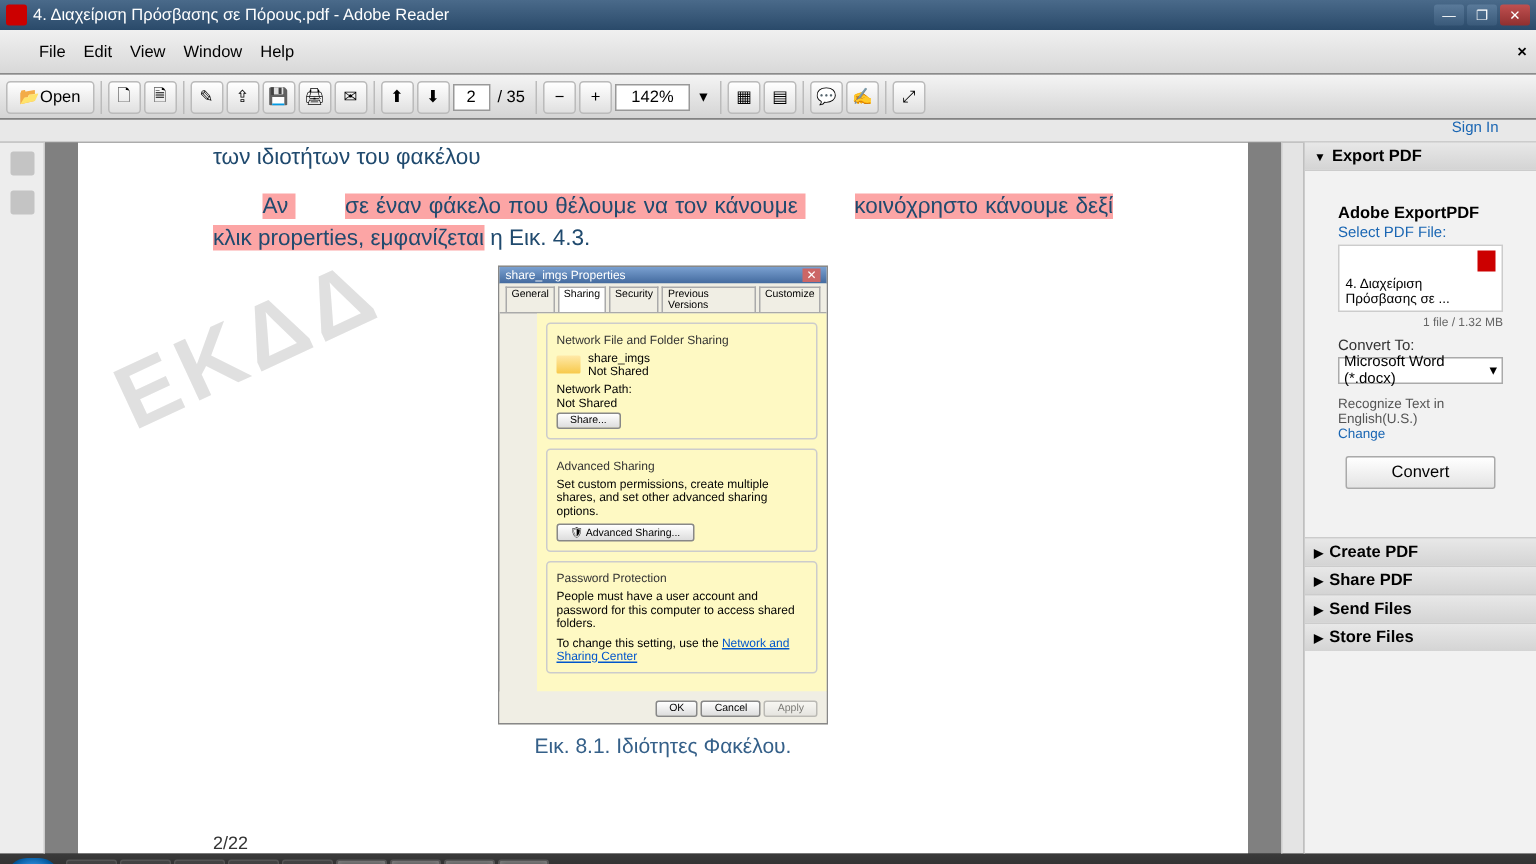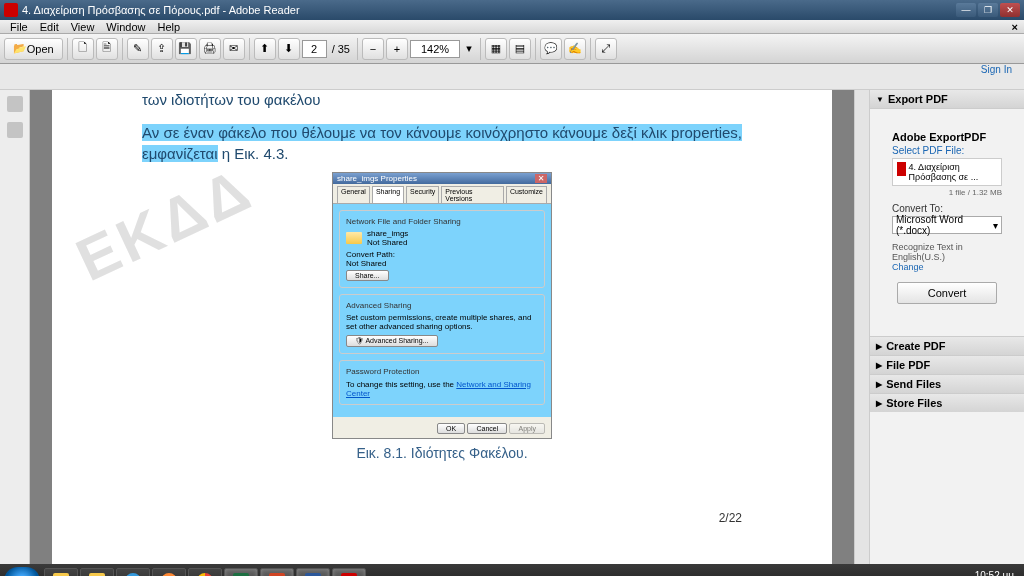--- a/index.html
+++ b/index.html
@@ -3,63 +3,63 @@
 <meta charset="utf-8">
 <style>
   * { margin:0; padding:0; box-sizing:border-box; font-family:"Segoe UI",Tahoma,sans-serif; }
   body { width:1024px; height:576px; overflow:hidden; background:#000; }
   .titlebar { height:20px; background:linear-gradient(#4a6a8a,#2a4a6a); color:#fff; display:flex; align-items:center; font-size:11px; padding:0 4px; }
   .titlebar .icon { width:14px; height:14px; background:#c00; margin-right:4px; border-radius:2px; }
   .titlebar .title { flex:1; }
   .winbtns { display:flex; gap:2px; }
   .winbtn { width:20px; height:14px; background:linear-gradient(#5a7a9a,#3a5a7a); border-radius:2px; display:flex; align-items:center; justify-content:center; color:#fff; font-size:9px; }
   .winbtn.close { background:linear-gradient(#c05050,#903030); }
-  .menubar { height:14px; background:linear-gradient(#f0f0f0,#d8d8d8); display:flex; align-items:flex-end; font-size:11px; padding-left:4px; border-bottom:1px solid #aaa; }
+  .menubar { height:30px; background:linear-gradient(#f0f0f0,#d8d8d8); display:flex; align-items:center; font-size:11px; padding-left:20px; border-bottom:1px solid #aaa; }
   .menubar span { padding:0 6px; }
   .menubar .x { margin-left:auto; padding:0 6px; font-weight:bold; }
   .toolbar { height:30px; background:linear-gradient(#f4f4f4,#d4d4d4); display:flex; align-items:center; padding:0 4px; border-bottom:1px solid #999; gap:2px; }
   .tbtn { width:22px; height:22px; border:1px solid #bbb; border-radius:3px; background:linear-gradient(#fff,#e0e0e0); display:flex; align-items:center; justify-content:center; font-size:11px; }
   .openbtn { width:auto; padding:0 8px; font-size:11px; }
   .sep { width:1px; height:22px; background:#bbb; margin:0 2px; }
   .pagefield { width:25px; height:18px; border:1px solid #999; background:#fff; text-align:center; font-size:11px; }
   .zoomfield { width:50px; height:18px; border:1px solid #999; background:#fff; text-align:center; font-size:11px; }
   .toolbar .right { margin-left:auto; display:flex; gap:10px; font-size:12px; color:#333; }
   .toolbar .right span { padding:2px 6px; }
-  .signin { height:26px; background:#e8e8e8; border-bottom:1px solid #ccc; text-align:right; font-size:10px; padding-right:12px; color:#1a66b3; }
+  .signin { height:15px; background:#e8e8e8; border-bottom:1px solid #ccc; text-align:right; font-size:10px; padding-right:25px; color:#1a66b3; }
   .main { display:flex; height:474px; }
   .leftstrip { width:30px; background:#ededed; border-right:1px solid #ccc; display:flex; flex-direction:column; align-items:center; padding-top:6px; gap:10px; }
   .leftstrip .ic { width:16px; height:16px; background:#888; border-radius:2px; opacity:0.4; }
   .docarea { flex:1; background:#808080; display:flex; justify-content:center; overflow:hidden; position:relative; }
   .page { width:780px; background:#fff; margin-top:0; padding:0 90px; position:relative; }
   .heading { font-size:15px; color:#204a6e; margin-top:0; line-height:1.3; }
   .body { font-size:15px; color:#204a6e; margin-top:12px; text-align:justify; line-height:1.4; }
-  .hl { background:#7dd3fc; }
+  .hl { background:#fca5a5;margin-left:33px; }
   .watermark { position:absolute; left:20px; top:100px; font-size:60px; color:#ccc; transform:rotate(-25deg); font-weight:bold; letter-spacing:4px; opacity:0.6; }
   .dialogimg { width:220px; margin:8px auto 0; border:1px solid #888; background:#f0eee4; font-size:8px; }
   .dlg-title { background:linear-gradient(#7aa0d0,#436a9e); color:#fff; padding:1px 4px; display:flex; }
   .dlg-title .x { margin-left:auto; background:#c66; width:12px; text-align:center; }
   .dlg-tabs { display:flex; padding:2px 4px 0; gap:2px; border-bottom:1px solid #aaa; background:#f0eee4; }
   .dlg-tab { border:1px solid #aaa; border-bottom:none; padding:1px 3px; background:#f0eee4; font-size:7px; }
   .dlg-tab.active { background:#fff; }
-  .dlg-body { padding:6px; background:#7dd3fc; }
+  .dlg-body { padding:6px; background:#fef9c3;margin-left:25px; }
   .dlg-sec { border:1px solid #ccc; border-radius:3px; padding:6px; margin-bottom:6px; }
   .dlg-sec h6 { font-size:8px; font-weight:normal; color:#333; margin-bottom:3px; }
   .dlg-btn { display:inline-block; border:1px solid #888; background:linear-gradient(#fff,#ddd); padding:1px 8px; border-radius:2px; font-size:7px; margin-top:2px; }
   .dlg-link { color:#0055cc; text-decoration:underline; }
   .dlg-footer { text-align:right; padding:4px 6px; background:#f0eee4; }
   .caption { text-align:center; font-size:14px; color:#356089; margin-top:6px; }
-  .pagenum { text-align:right; font-size:12px; color:#333; margin-top:50px; }
+  .pagenum { text-align:left; font-size:12px; color:#333; margin-top:50px; }
   .rightpane { width:155px; background:#f2f2f2; border-left:1px solid #ccc; font-size:11px; display:flex; flex-direction:column; }
   .rp-head { background:linear-gradient(#e8e8e8,#d4d4d4); padding:3px 6px; border-bottom:1px solid #ccc; font-weight:bold; display:flex; align-items:center; }
   .rp-head .arrow { margin-right:4px; font-size:8px; }
   .rp-body { padding:22px; }
   .rp-body h5 { font-size:11px; font-weight:bold; margin-bottom:2px; }
   .rp-body p { font-size:9px; color:#555; margin-bottom:6px; }
   .rp-label { font-size:10px; color:#1a66b3; margin-bottom:2px; }
-  .rp-file { border:1px solid #ccc; background:#fff; padding:3px 4px; font-size:9px; display:flex; gap:3px; align-items:flex-start; }
+  .rp-file { border:1px solid #ccc; background:#fff; padding:3px 4px; font-size:9px; display:flex; gap:3px; align-items:flex-end;flex-direction:column; }
   .rp-file .pdf { width:12px; height:14px; background:#c00; }
   .rp-meta { text-align:right; font-size:8px; color:#666; margin:2px 0 6px; }
   .rp-select { width:100%; border:1px solid #aaa; background:#fff; height:18px; font-size:10px; padding:0 3px; }
   .rp-text { font-size:9px; color:#555; margin-top:8px; }
   .rp-link { color:#1a66b3; font-size:9px; }
   .rp-convert { display:block; margin:10px auto; width:100px; height:22px; border:1px solid #aaa; background:linear-gradient(#fff,#e4e4e4); font-size:11px; border-radius:2px; }
   .rp-item { background:linear-gradient(#e8e8e8,#d4d4d4); padding:3px 6px; border-top:1px solid #ccc; font-weight:bold; display:flex; align-items:center; }
   .rp-item .arrow { margin-right:4px; font-size:8px; }
   .scrollbar { width:15px; background:#e4e4e4; border-left:1px solid #ccc; }
   .taskbar { height:34px; background:linear-gradient(#3a3a3a,#181818); display:flex; align-items:center; padding:0 4px; }
@@ -155,31 +155,32 @@
         <div class="dlg-body">
           <div class="dlg-sec">
             <h6>Network File and Folder Sharing</h6>
             <div style="display:flex;gap:5px;align-items:center;margin:3px 0">
               <div class="folder-icon"></div>
               <div>
                 <div>share_imgs</div>
                 <div>Not Shared</div>
               </div>
             </div>
-            <div>Convert Path:</div>
+            <div>Network Path:</div>
             <div>Not Shared</div>
             <div class="dlg-btn">Share...</div>
           </div>
           <div class="dlg-sec">
             <h6>Advanced Sharing</h6>
             <div>Set custom permissions, create multiple shares, and set other advanced sharing options.</div>
             <div class="dlg-btn" style="margin-top:4px">🛡 <span>Advanced Sharing...</span></div>
           </div>
           <div class="dlg-sec">
             <h6>Password Protection</h6>
+            <div>People must have a user account and password for this computer to access shared folders.</div>
             <div style="margin-top:4px"><span>To change this setting, use the </span><span class="dlg-link">Network and Sharing Center</span></div>
           </div>
         </div>
         <div class="dlg-footer">
           <span class="dlg-btn">OK</span>
           <span class="dlg-btn">Cancel</span>
           <span class="dlg-btn" style="opacity:0.5">Apply</span>
         </div>
       </div>
 
@@ -211,21 +212,21 @@
       <div class="rp-text">Recognize Text in English(U.S.)</div>
       <div class="rp-link">Change</div>
       <button class="rp-convert">Convert</button>
     </div>
     <div class="rp-item">
         <span class="arrow">▶</span>
         <span>Create PDF</span>
       </div>
     <div class="rp-item">
         <span class="arrow">▶</span>
-        <span>File PDF</span>
+        <span>Share PDF</span>
       </div>
     <div class="rp-item">
         <span class="arrow">▶</span>
         <span>Send Files</span>
       </div>
     <div class="rp-item">
         <span class="arrow">▶</span>
         <span>Store Files</span>
       </div>
   </div>

